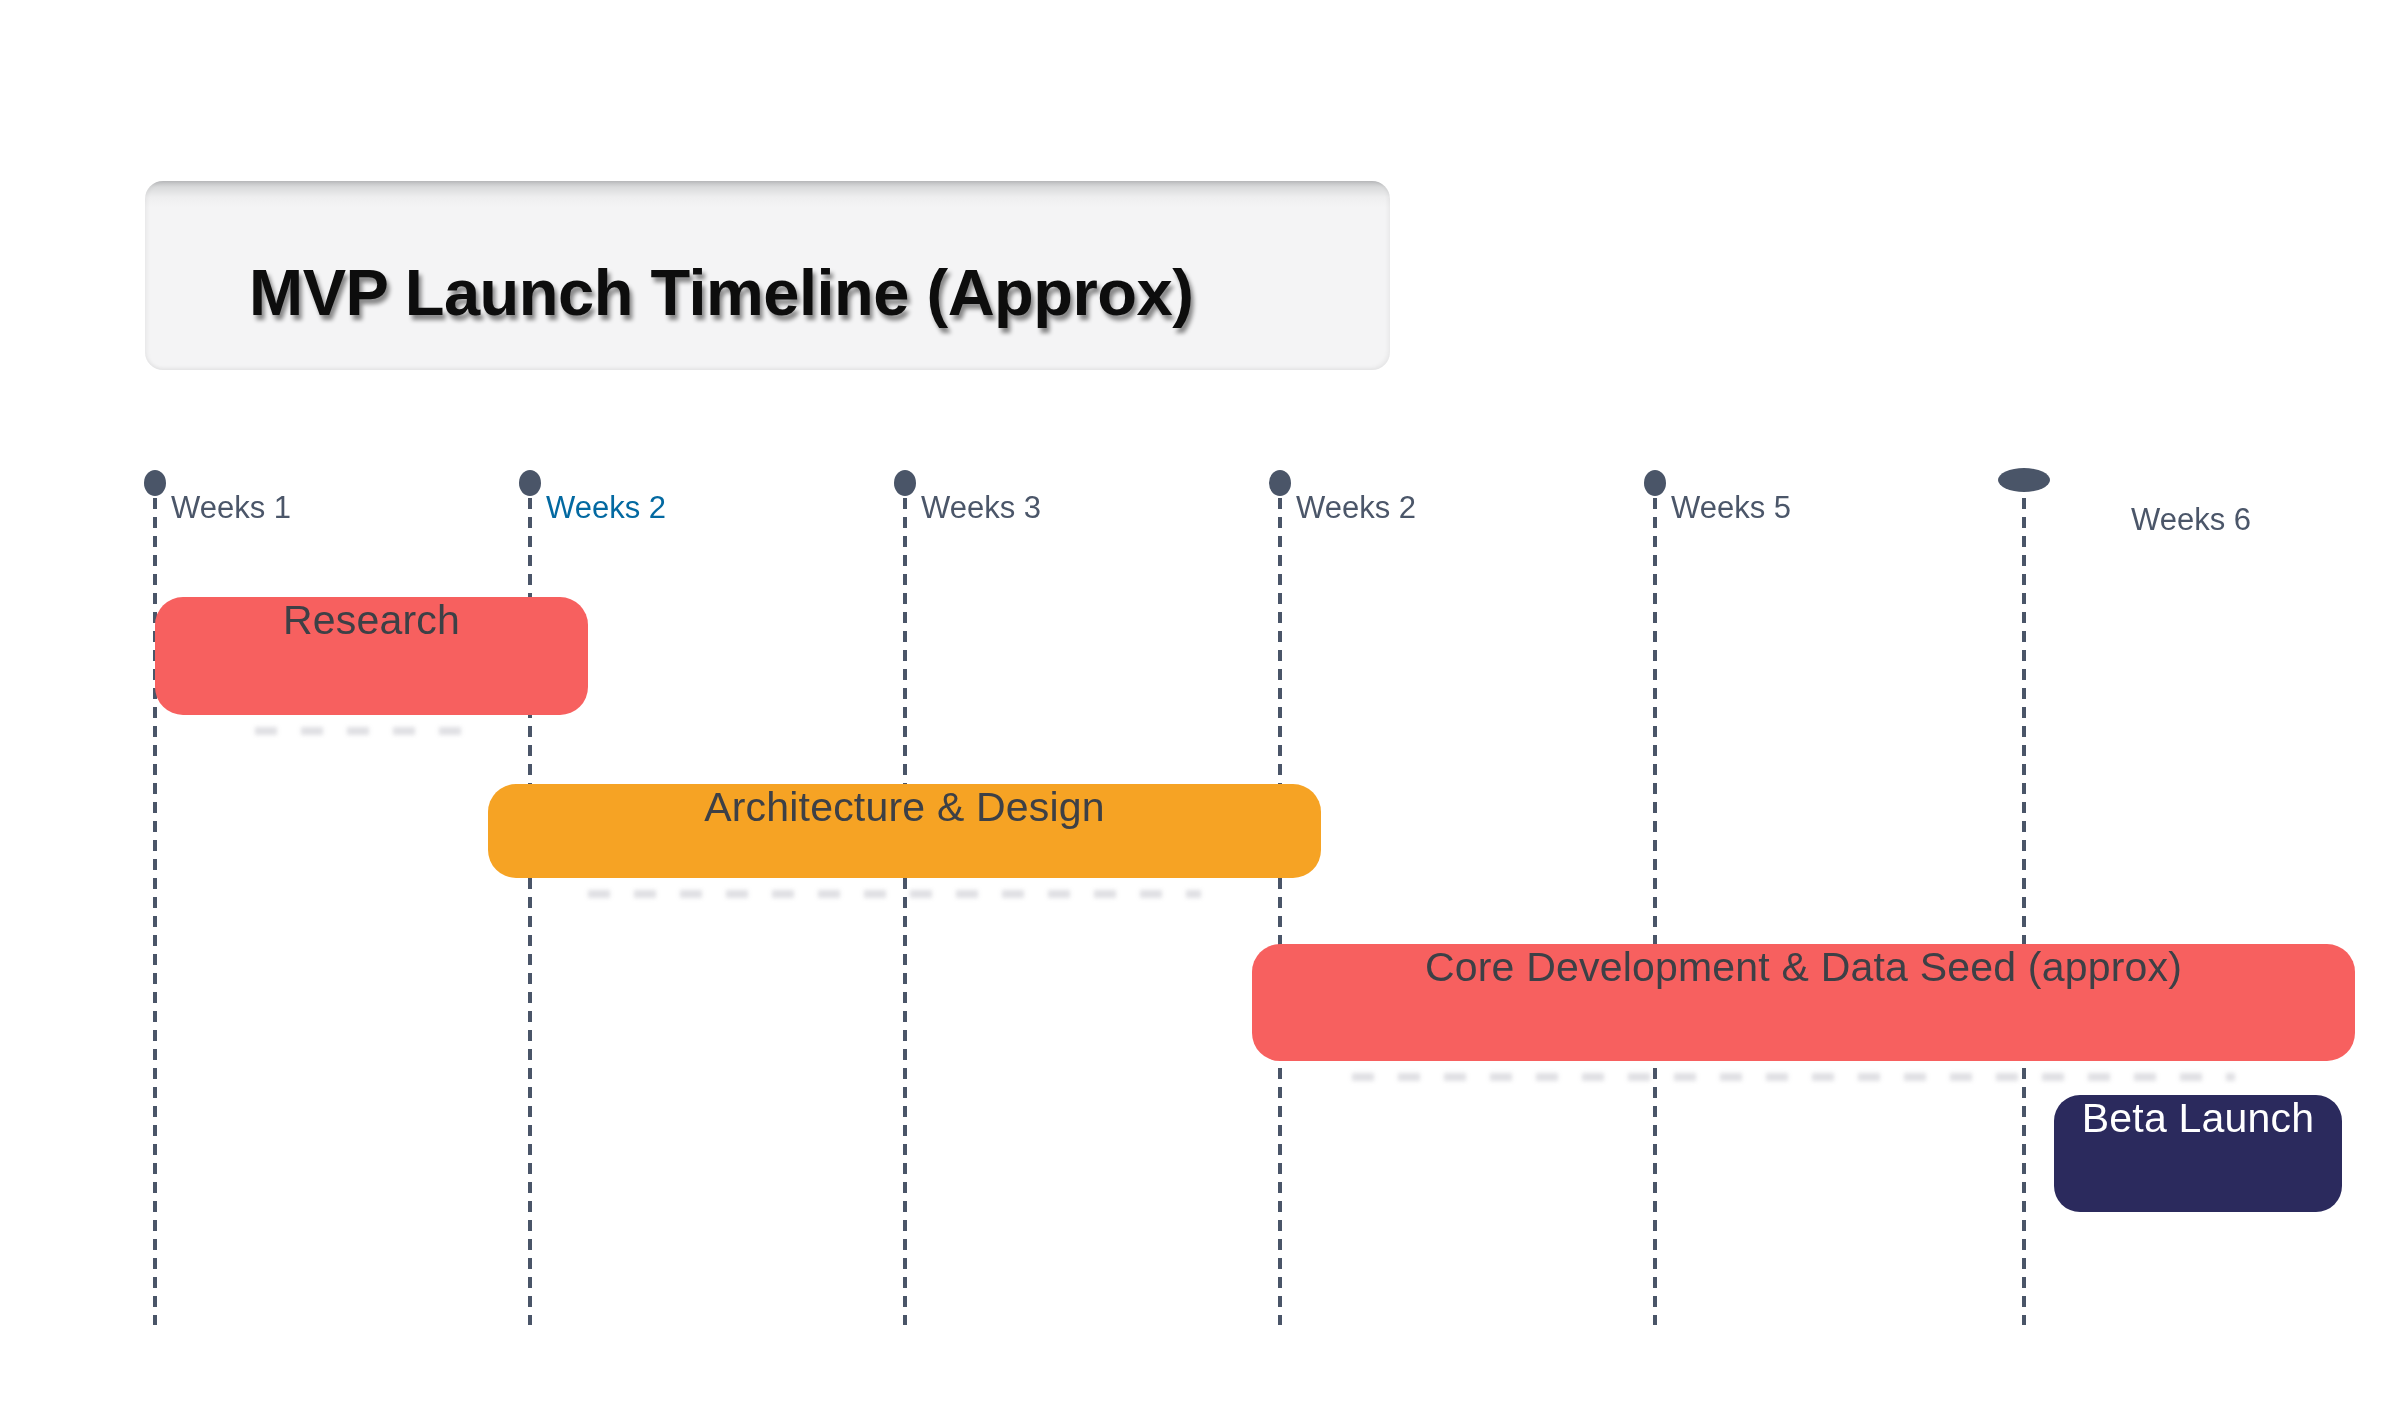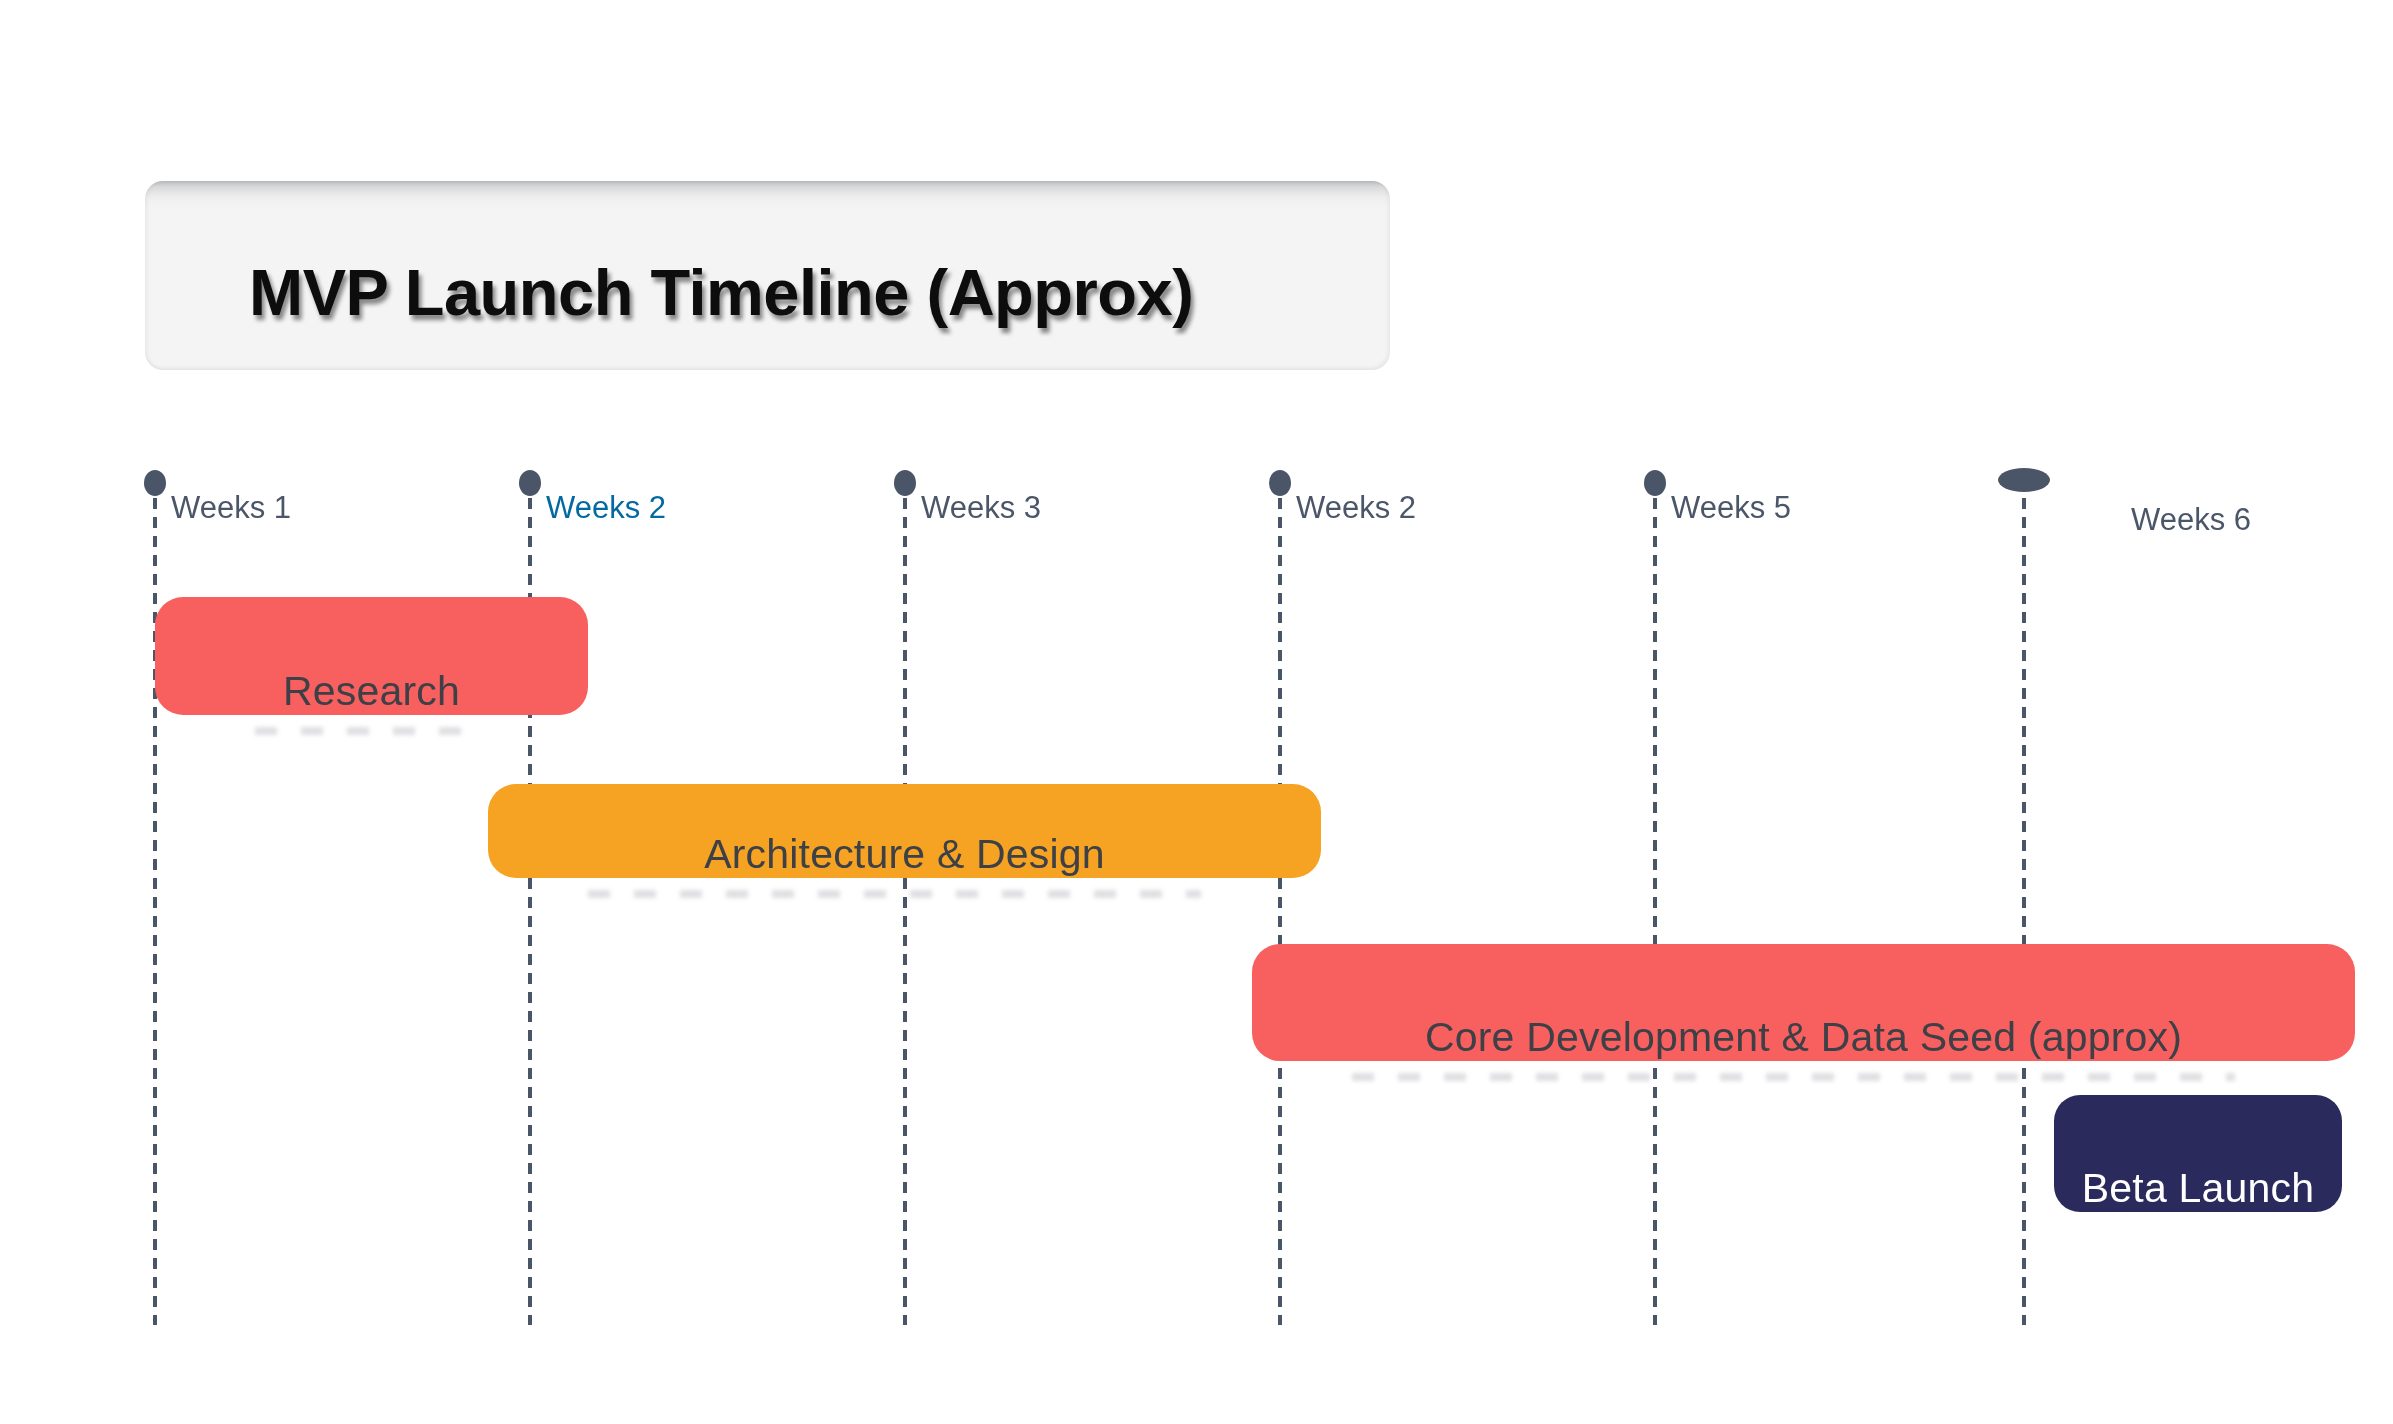--- a/index.html
+++ b/index.html
@@ -66,21 +66,21 @@
   .w3 .dot { left: 894px; }  .w3 .vline { left: 903px; }  .w3 .wlabel { left: 921px; }
   .w4 .dot { left: 1269px; } .w4 .vline { left: 1278px; } .w4 .wlabel { left: 1296px; }
   .w5 .dot { left: 1644px; } .w5 .vline { left: 1653px; } .w5 .wlabel { left: 1671px; }
   .w6 .dot { left: 1998px; } .w6 .vline { left: 2022px; } .w6 .wlabel { left: 2131px; }
 
   
   .task {
     position: absolute;
     border-radius: 28px;
     display: flex;
-    align-items: flex-end;
+    align-items: flex-start;
     justify-content: center;
     font-size: 41px;
     letter-spacing: 0.2px;
     white-space: nowrap;
   }
   .task::after {
     content: "";
     position: absolute;
     left: 100px; right: 120px;
     bottom: -20px; height: 8px;

